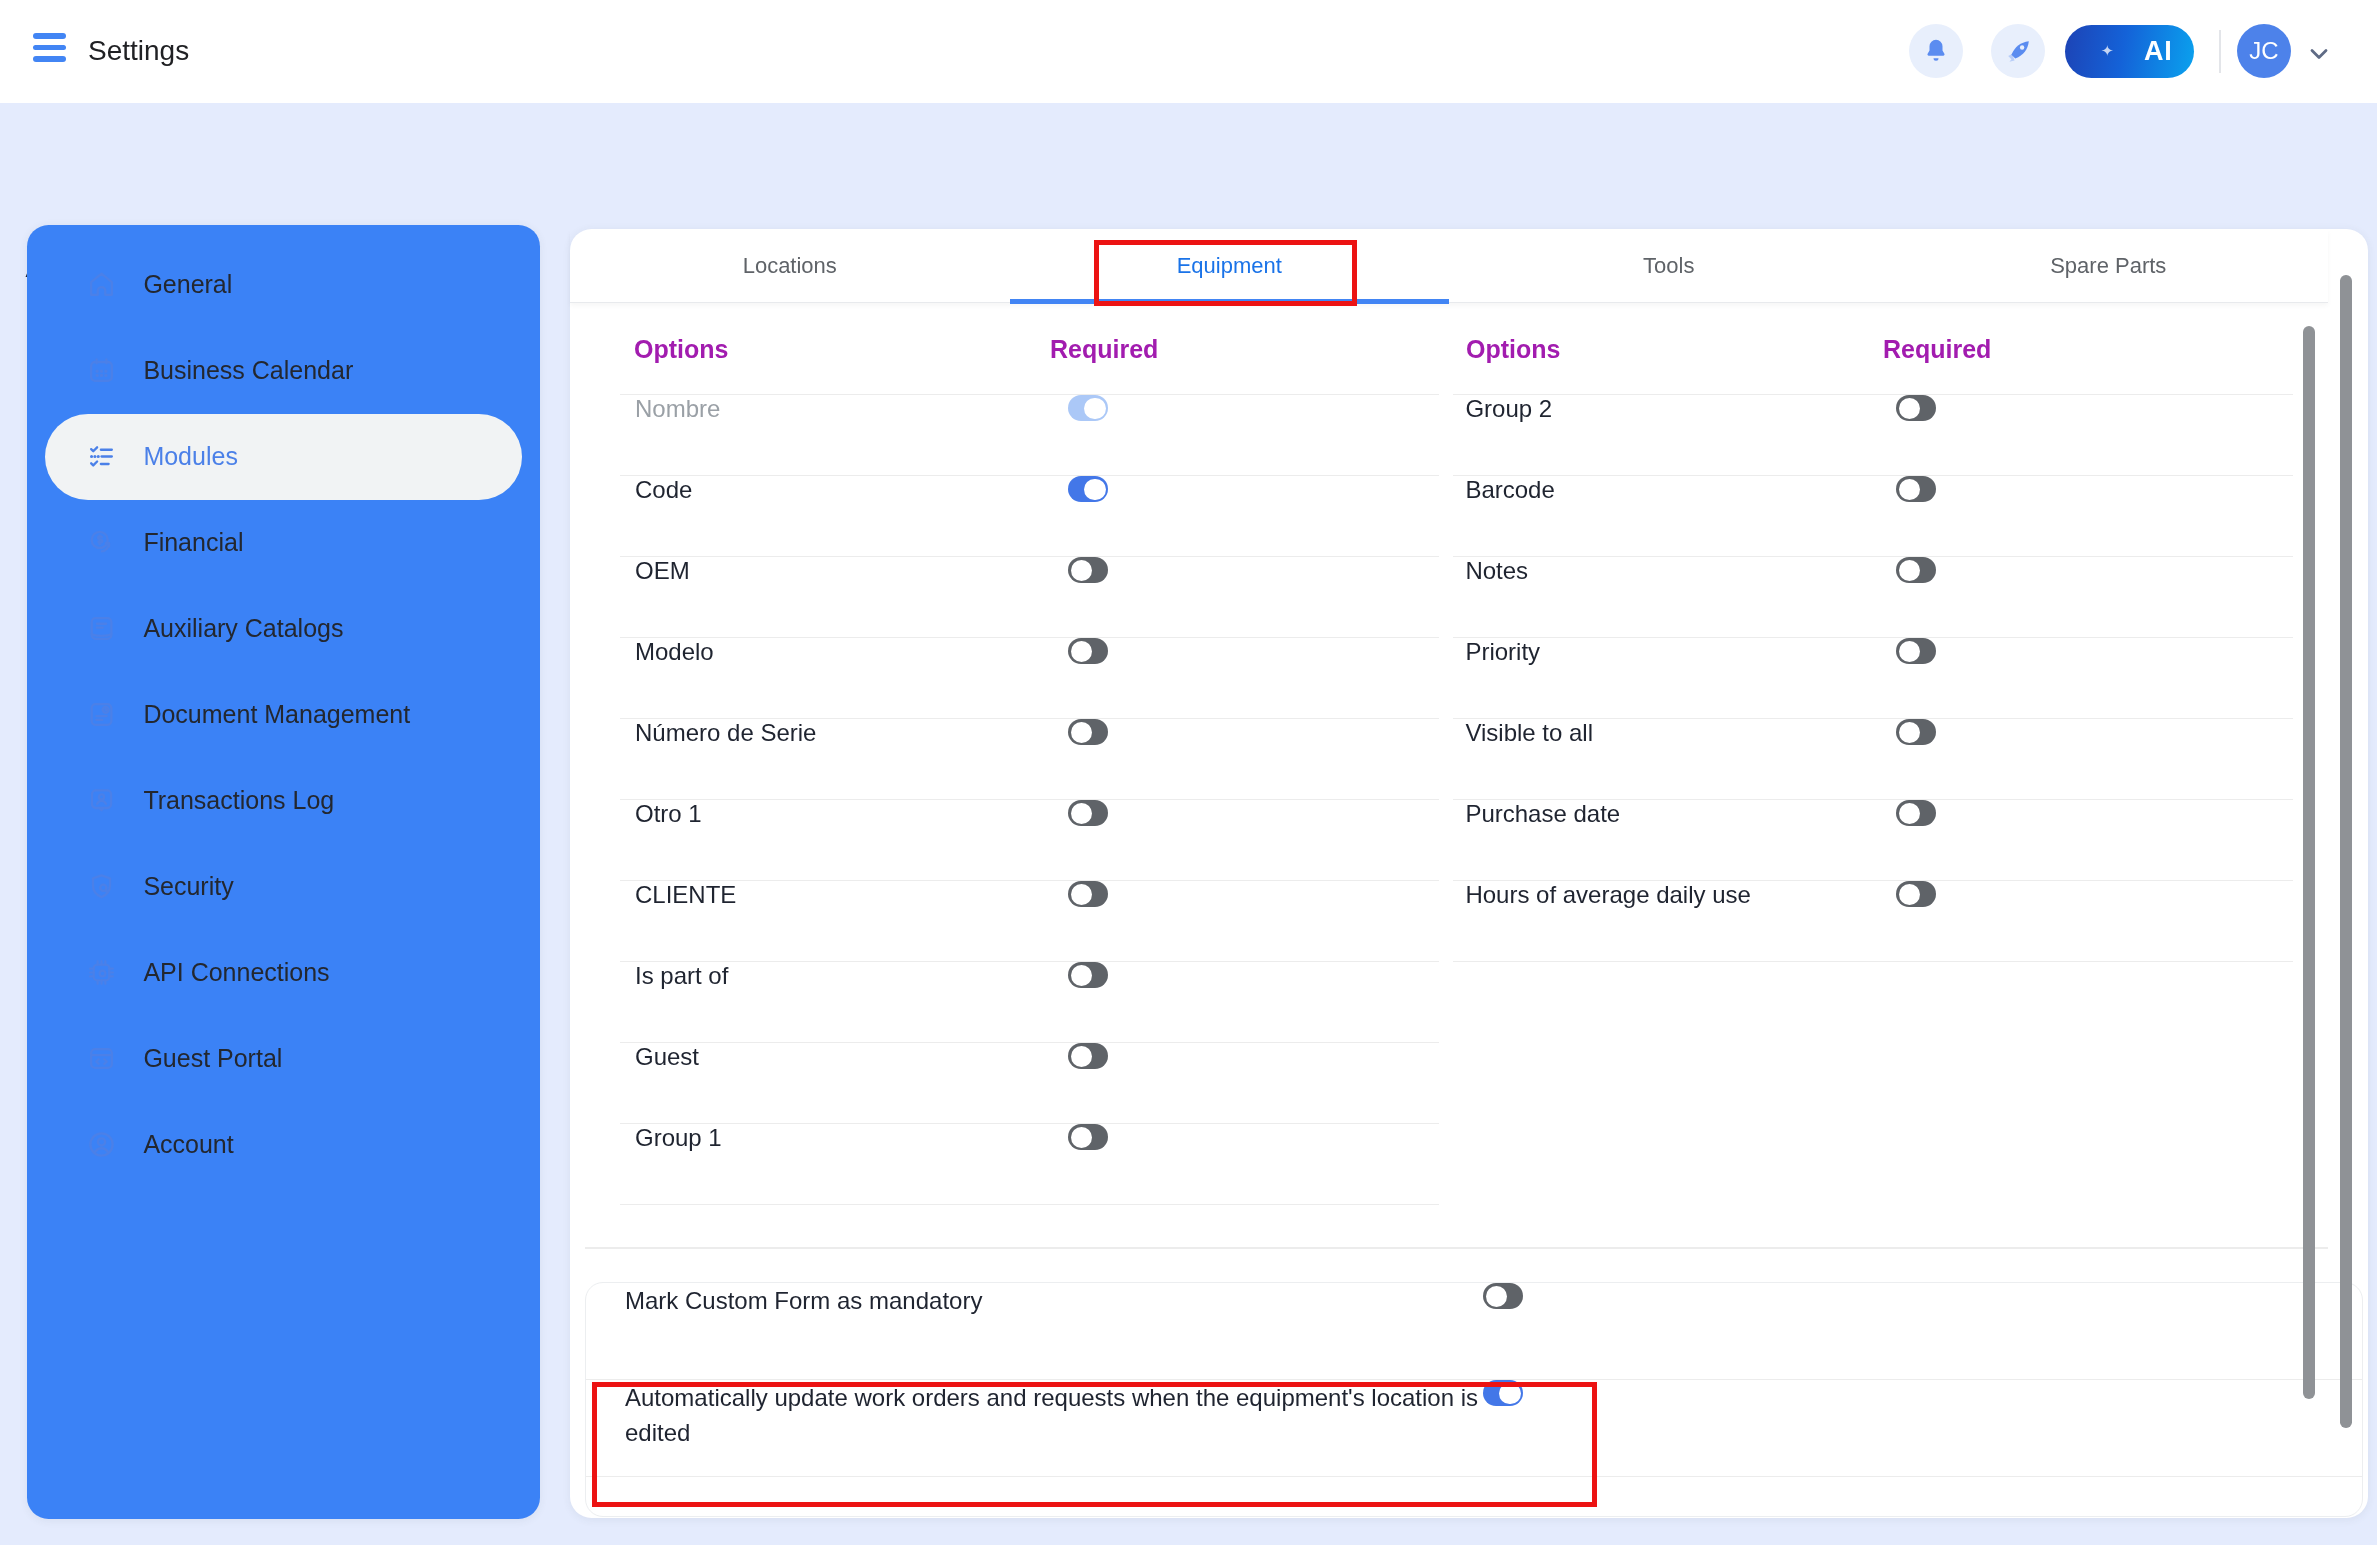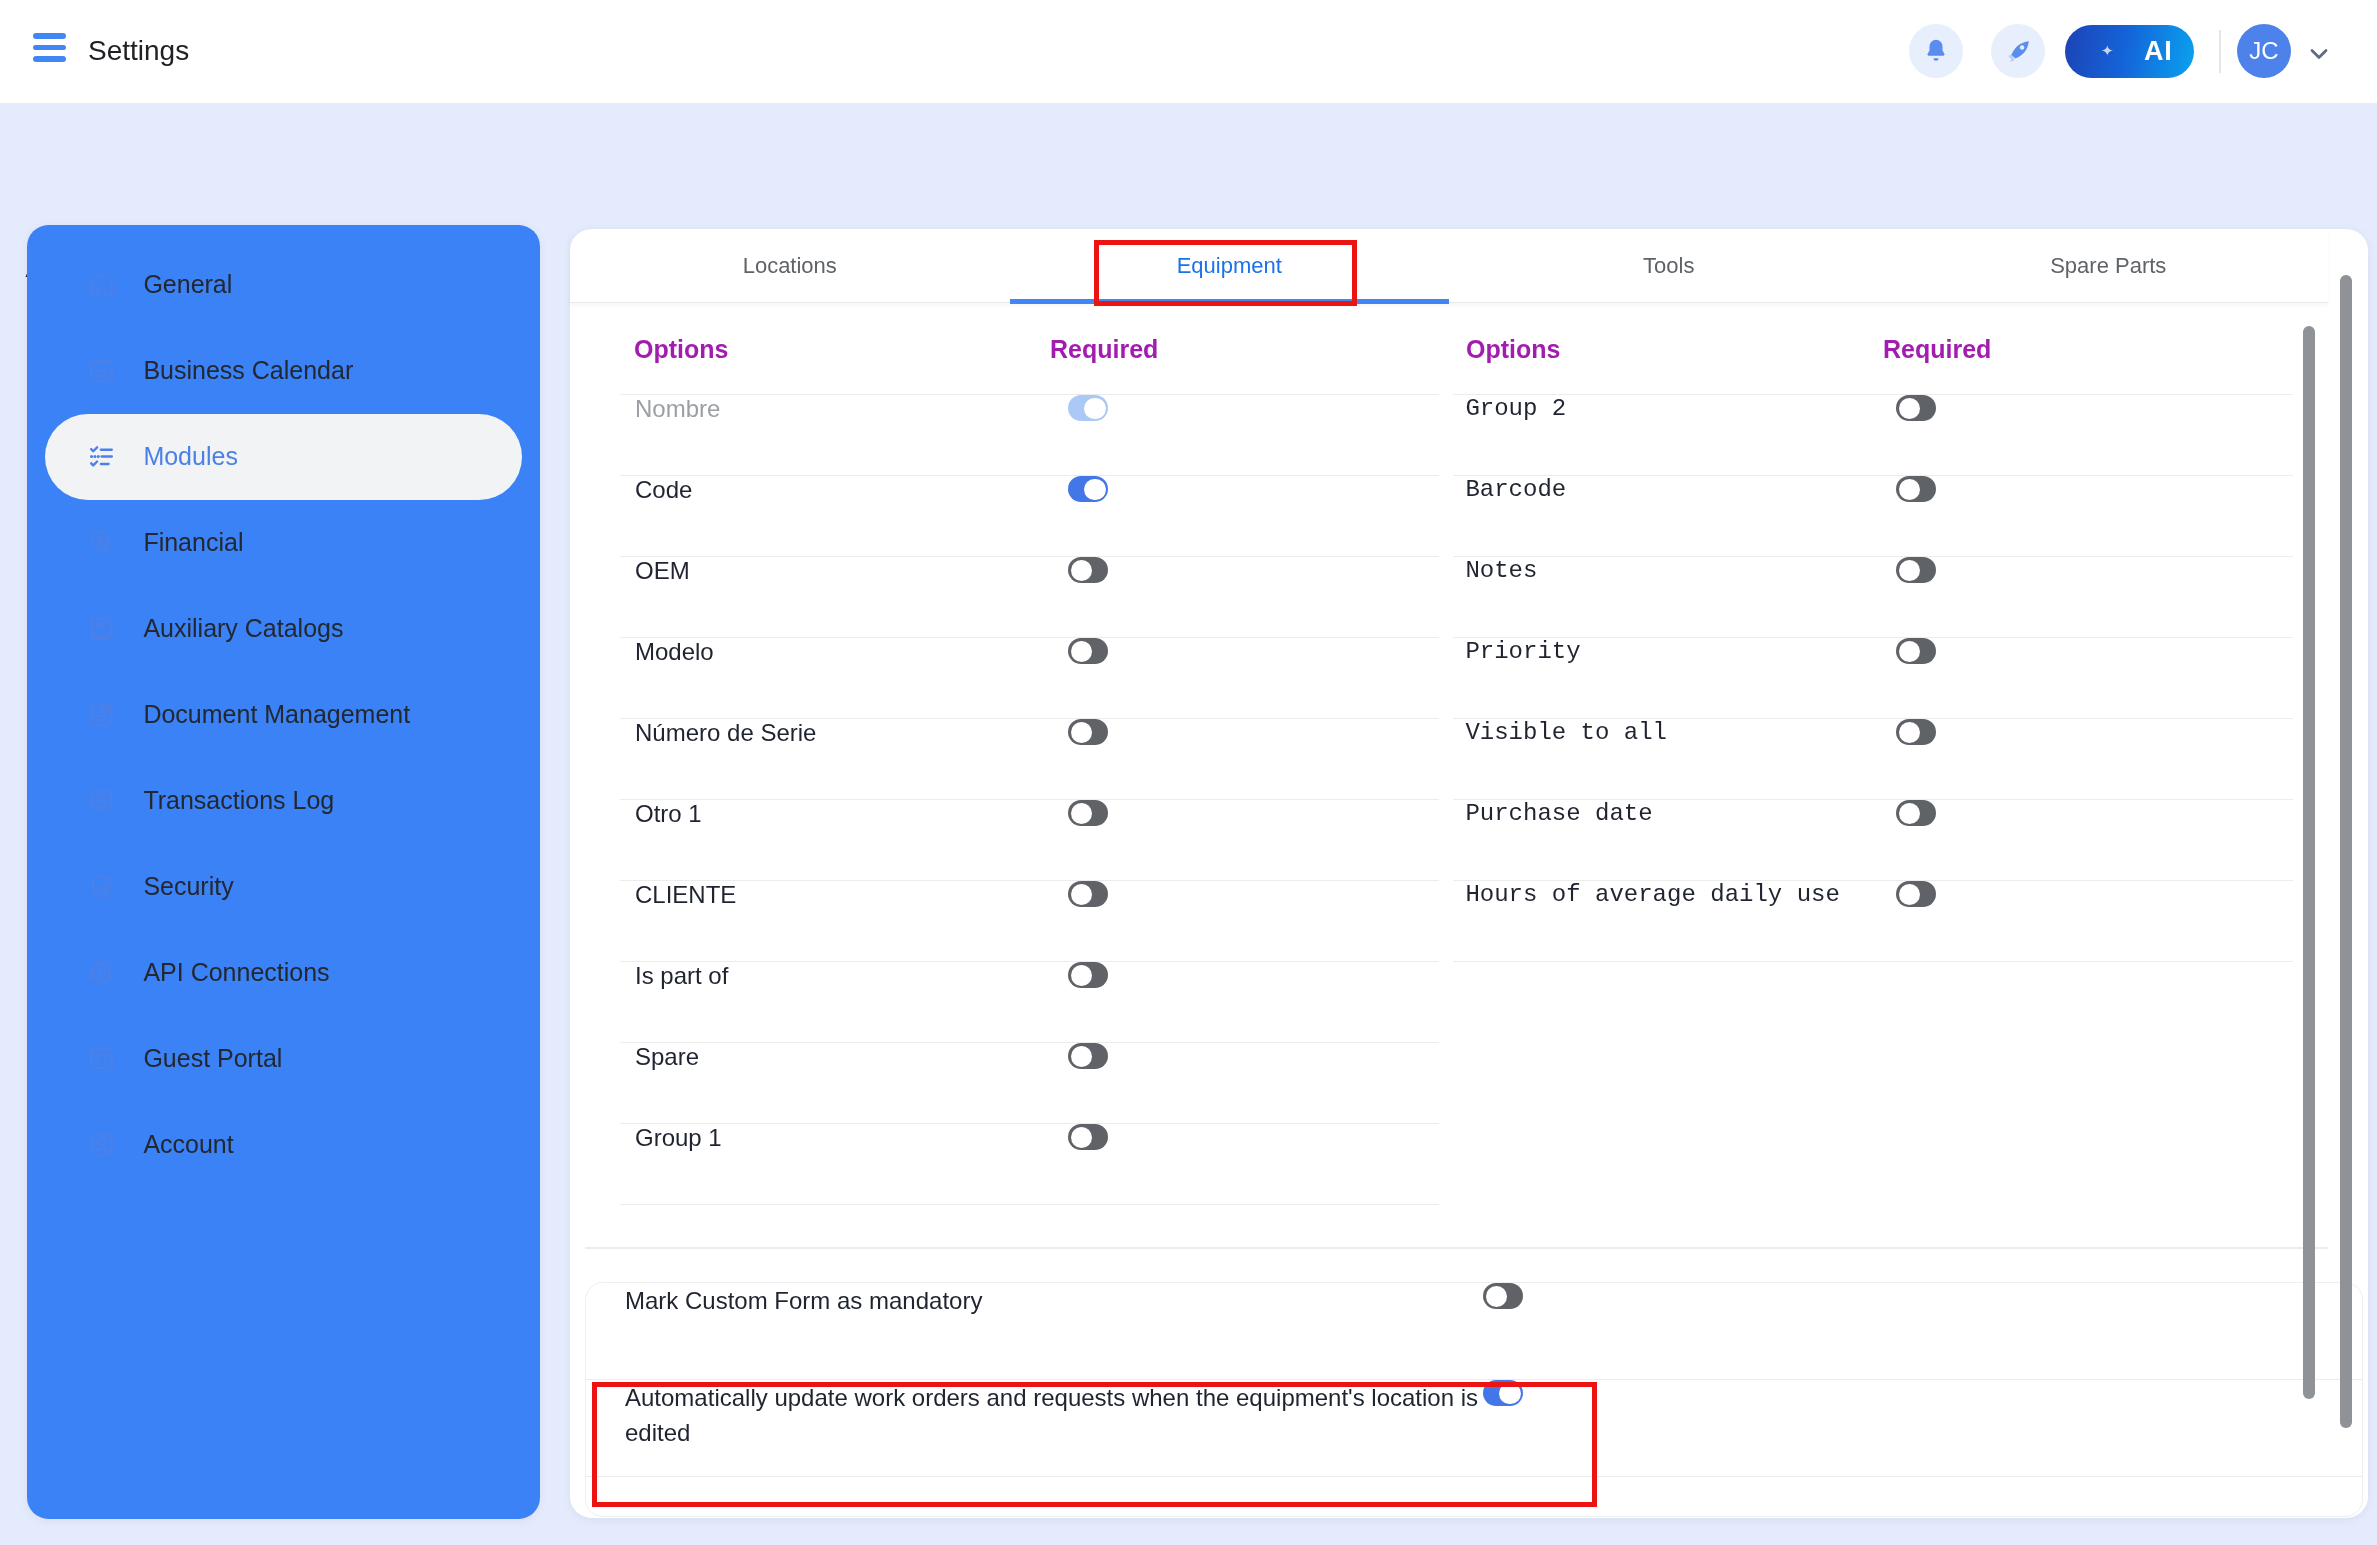--- a/index.html
+++ b/index.html
@@ -55,21 +55,21 @@
 
   .col-header { position:absolute; font-size:25px; font-weight:bold; color:#a21caf; }
 
   .opt-group { position:absolute; border-top:1.7px solid #ececec; }
   .opt-row { position:relative; height:81px; display:flex; border-bottom:1.7px solid #ececec;
              font-size:24px; color:#1f2430; }
   .opt-row .lbl { padding-left:15px; }
   .opt-row.muted .lbl { color:#9aa0a6; }
   .group-left { left:50px; top:165px; width:819px; }
   .group-left .toggle { position:absolute; left:448px; }
-  .group-right { left:883px; top:165px; width:840px;font-family:Liberation Mono, monospace; }
+  .group-right { left:883px; top:165px; width:840px; }
   .group-right .lbl { padding-left:12.4px; }
   .group-right .toggle { position:absolute; left:443px; }
 
   
   .toggle { width:40px; height:26.4px; border-radius:13.2px; background:#5f6368; position:relative; cursor:pointer; flex:0 0 auto; }
   .toggle .knob { position:absolute; top:2.5px; left:2.5px; width:21.5px; height:21.5px; border-radius:50%; background:#ffffff; }
   .toggle.t-on { background:#4377e8; }
   .toggle.t-disabled-on { background:#abc8f7; }
   .toggle.t-on .knob, .toggle.t-disabled-on .knob { left:auto; right:2.5px; }
 
@@ -346,21 +346,21 @@
             <span class="knob"></span>
           </span>
         </div>
       <div class="opt-row">
           <span class="lbl">Is part of</span>
           <span class="toggle t-off">
             <span class="knob"></span>
           </span>
         </div>
       <div class="opt-row">
-          <span class="lbl">Spare</span>
+          <span class="lbl">Guest</span>
           <span class="toggle t-off">
             <span class="knob"></span>
           </span>
         </div>
       <div class="opt-row">
           <span class="lbl">Group 1</span>
           <span class="toggle t-off">
             <span class="knob"></span>
           </span>
         </div>

